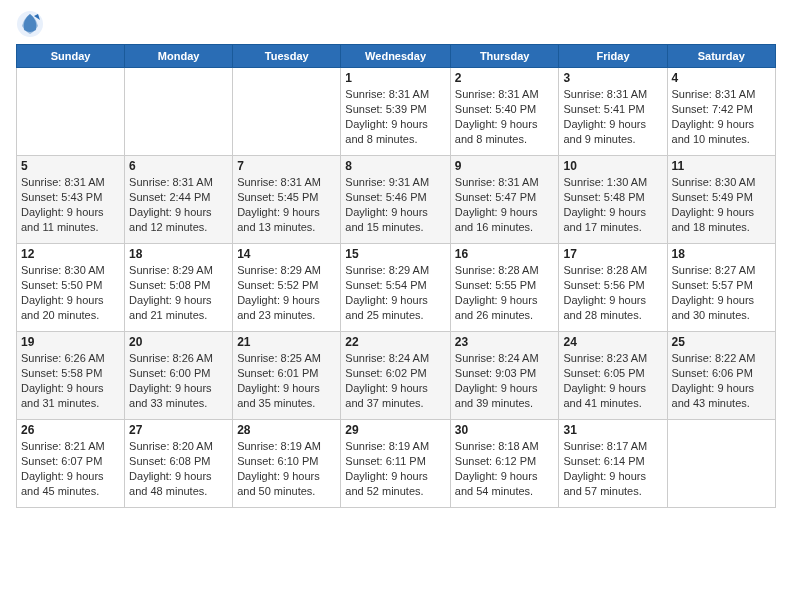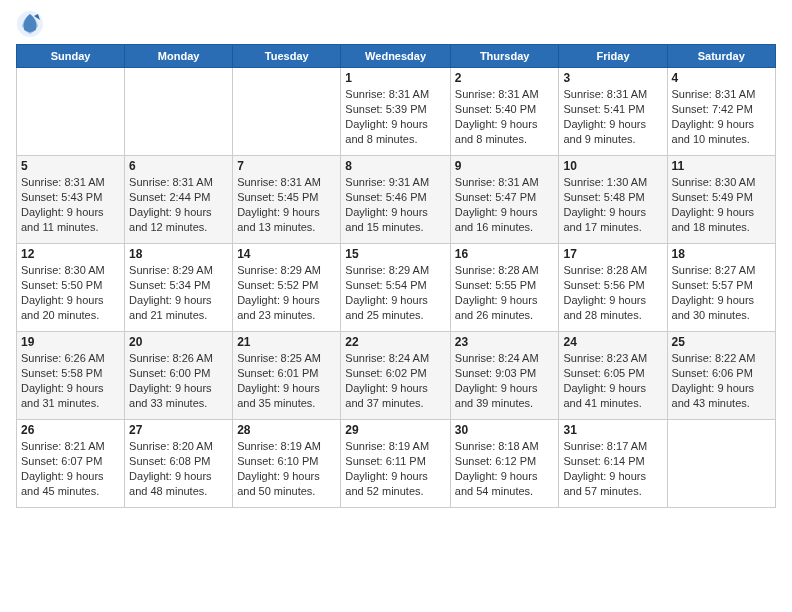--- a/index.html
+++ b/index.html
@@ -211,21 +211,21 @@
         <tr>
           <td>
             <span class="day-num">12</span>
             <div class="day-info">Sunrise: 8:30 AM
 Sunset: 5:50 PM
 Daylight: 9 hours and 20 minutes.</div>
           </td>
           <td>
             <span class="day-num">18</span>
             <div class="day-info">Sunrise: 8:29 AM
-Sunset: 5:34 PM
+Sunset: 5:08 PM
 Daylight: 9 hours and 21 minutes.</div>
           </td>
           <td>
             <span class="day-num">14</span>
             <div class="day-info">Sunrise: 8:29 AM
 Sunset: 5:52 PM
 Daylight: 9 hours and 23 minutes.</div>
           </td>
           <td>
             <span class="day-num">15</span>

